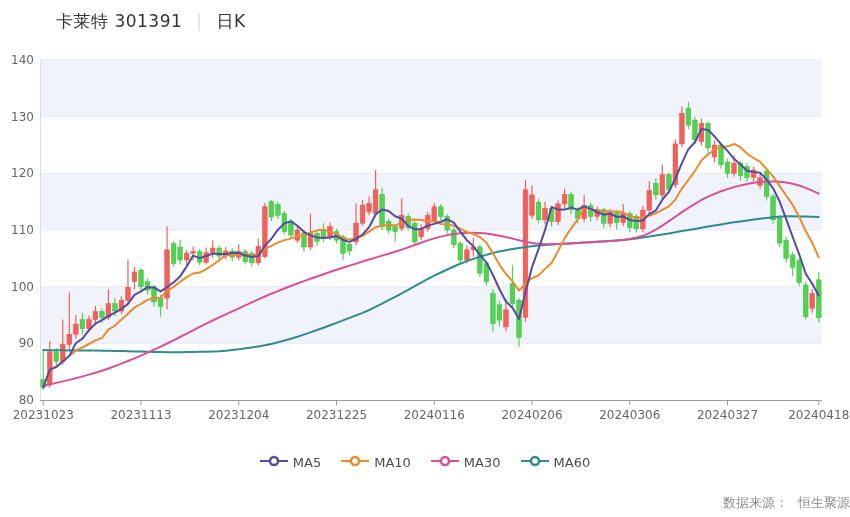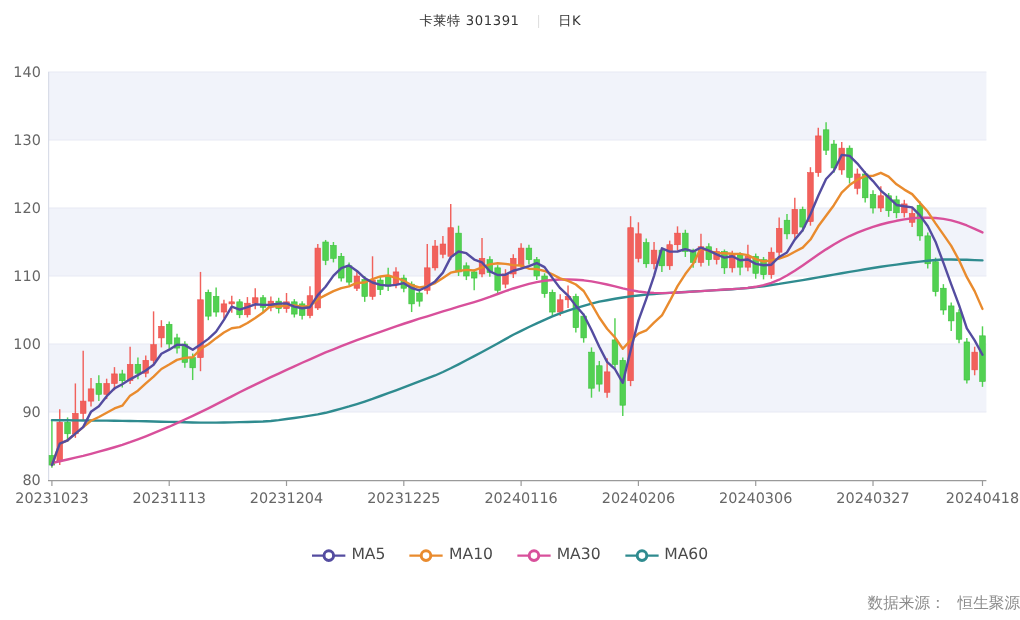--- a/index.html
+++ b/index.html
@@ -1,25 +1,25 @@
 <!DOCTYPE html>
 <html><head>
 <meta charset="utf-8">
 <style>
   html,body{margin:0;padding:0;background:#ffffff;}
   #app{position:relative;width:850px;height:517px;background:#ffffff;overflow:hidden;
        font-family:"DejaVu Sans","Liberation Sans",sans-serif;}
-  .title{position:absolute;top:10px;left:0;width:778px;text-align:center;padding-left:56px;
-         box-sizing:border-box;font-size:11px;color:#333;letter-spacing:.5px;}
+  .title{position:absolute;top:10px;left:0;width:778px;padding-left:56px;
+         box-sizing:border-box;font-size:17px;color:#333;letter-spacing:.5px;}
   .title .sep{color:#ccc;margin:0 14px;font-weight:300;}
   .title .period{color:#333;}
   #chart-svg{position:absolute;top:0;left:0;}
   .legend{position:absolute;top:455px;left:0;width:850px;display:flex;justify-content:center;
           align-items:center;gap:20px;}
-  .legend-item{display:flex;align-items:center;gap:5px;cursor:pointer;}
+  .legend-item{display:flex;gap:5px;cursor:pointer;}
   .legend-item .lbl{font-size:13px;color:#4a4a4a;}
   .footer{position:absolute;top:494px;left:0;width:850px;text-align:right;
           font-size:13px;color:#8c8c8c;}
   .footer .src-val{margin-left:10px;}
 </style>
 </head>
 <body>
 
 <div id="app">
   <div class="title" style="color: rgb(51, 51, 51);">

